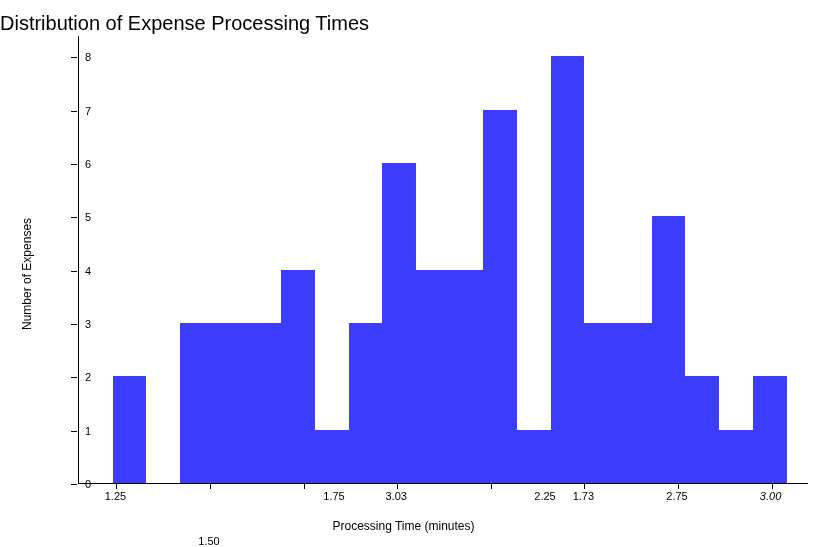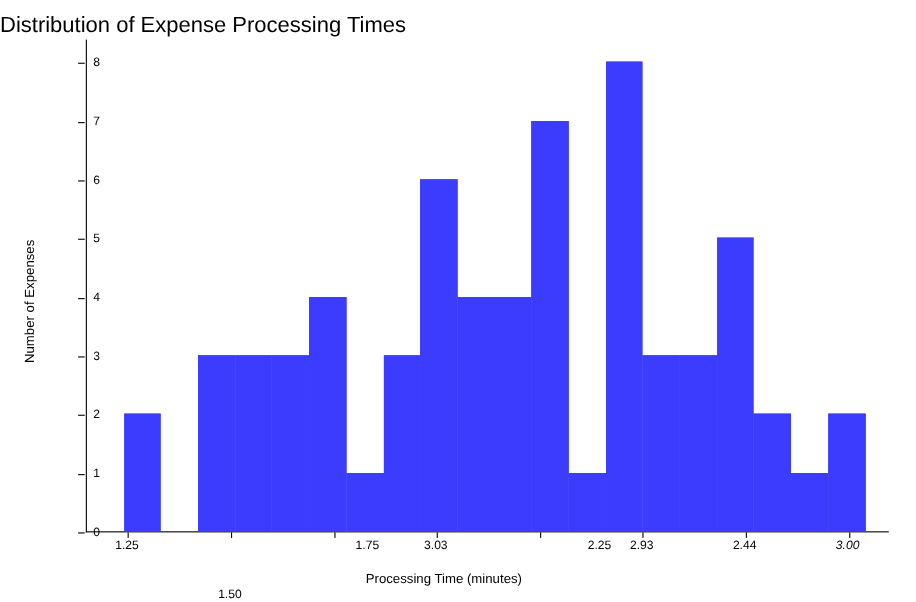--- a/index.html
+++ b/index.html
@@ -165,19 +165,19 @@
     <div class="y-label" style="top: 164px;">6</div>
     <div class="y-label" style="top: 110.667px;">7</div>
     <div class="y-label" style="top: 57.3333px;">8</div>
   </div>
 <div id="xlabels">
     <div class="x-label" style="left: 115.436px; text-align: center;">1.25</div>
     <div class="x-label" style="left: 209.026px; margin-top: 45px;">1.50</div>
     <div class="x-label" style="left: 318px; margin-left: 16px;">1.75</div>
     <div class="x-label" style="left: 396.205px;">3.03</div>
     <div class="x-label" style="left: 517px; margin-left: 28px;">2.25</div>
-    <div class="x-label" style="left: 583.385px;">2.93</div>
-    <div class="x-label" style="left: 676.974px;">2.44</div>
+    <div class="x-label" style="left: 583.385px;">1.73</div>
+    <div class="x-label" style="left: 676.974px;">2.75</div>
     <div class="x-label" style="left: 770.564px; font-style: italic;">3.00</div>
   </div>
 
 <div class="xlabel">Processing Time (minutes)</div>
 <div class="ylabel">Number of Expenses</div>
 
 </body></html>

